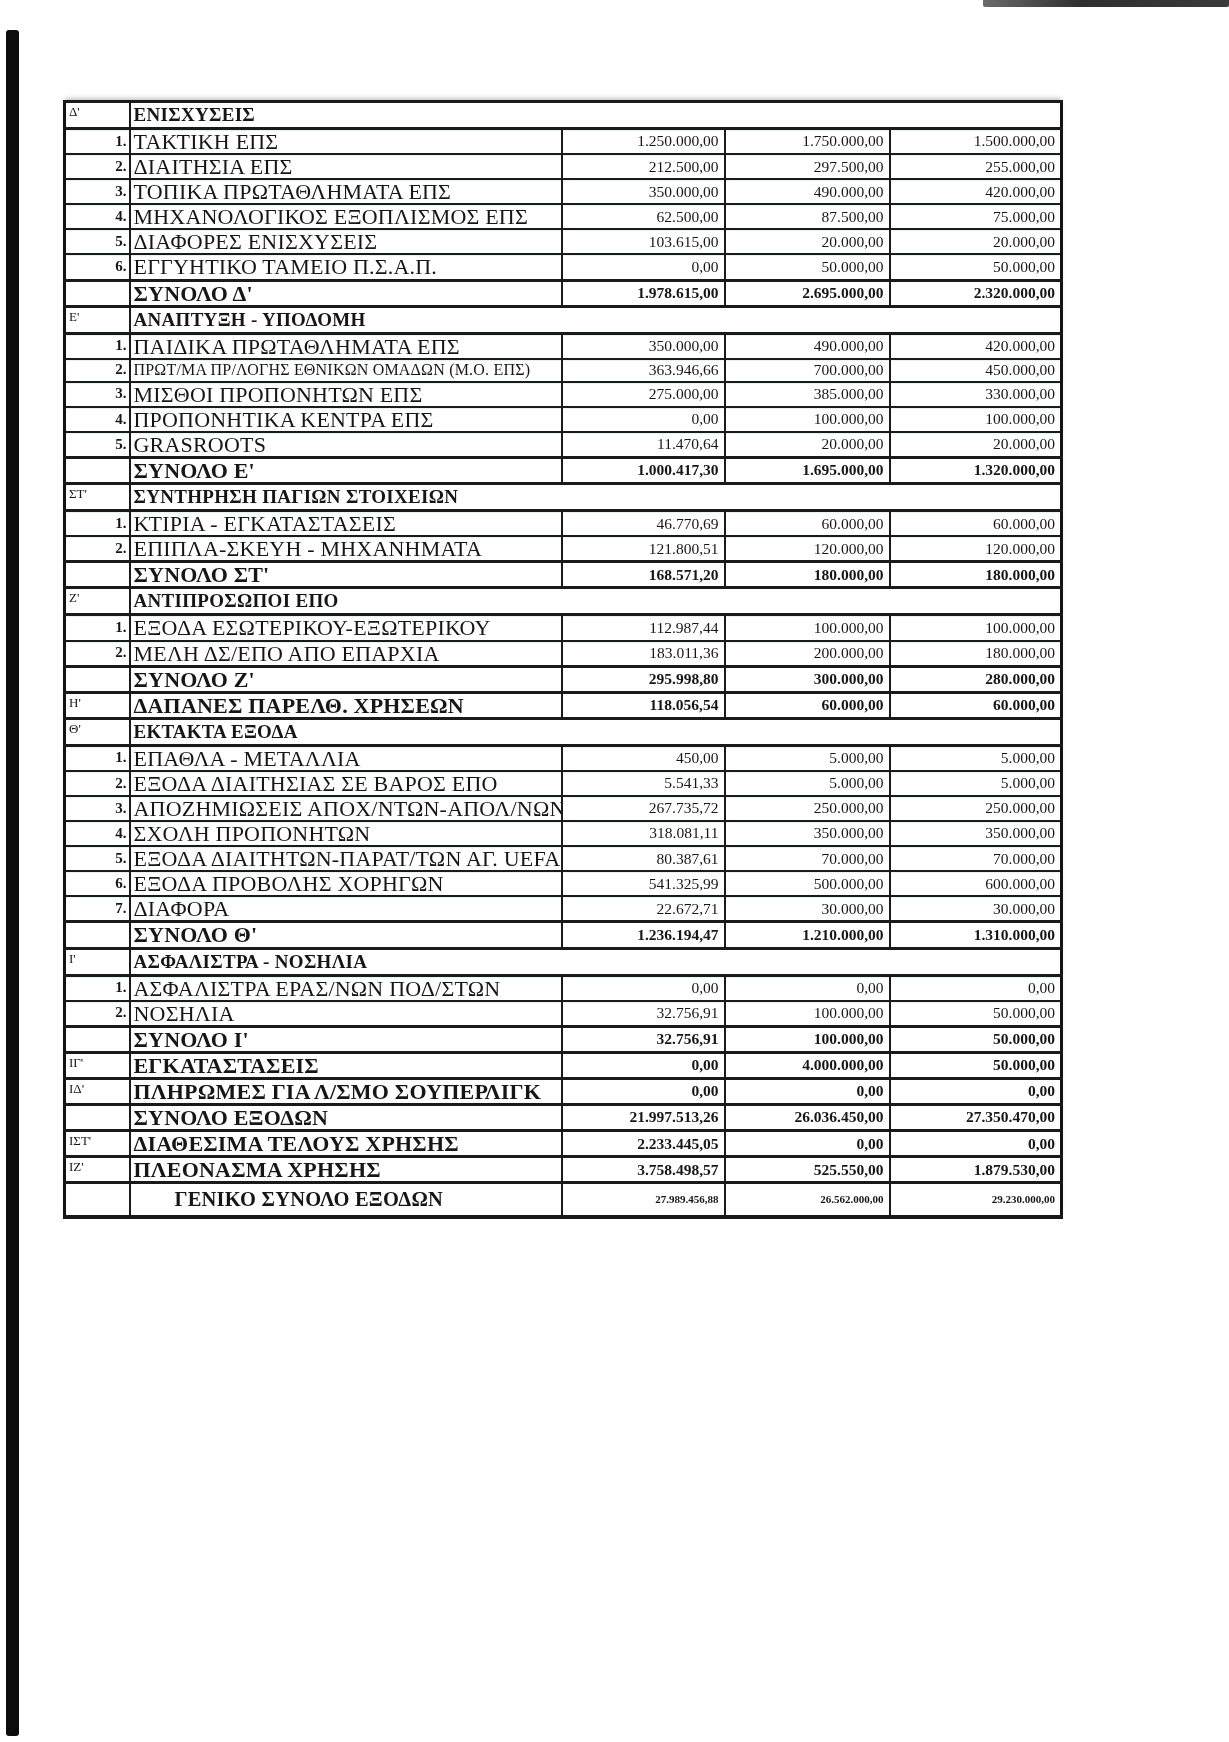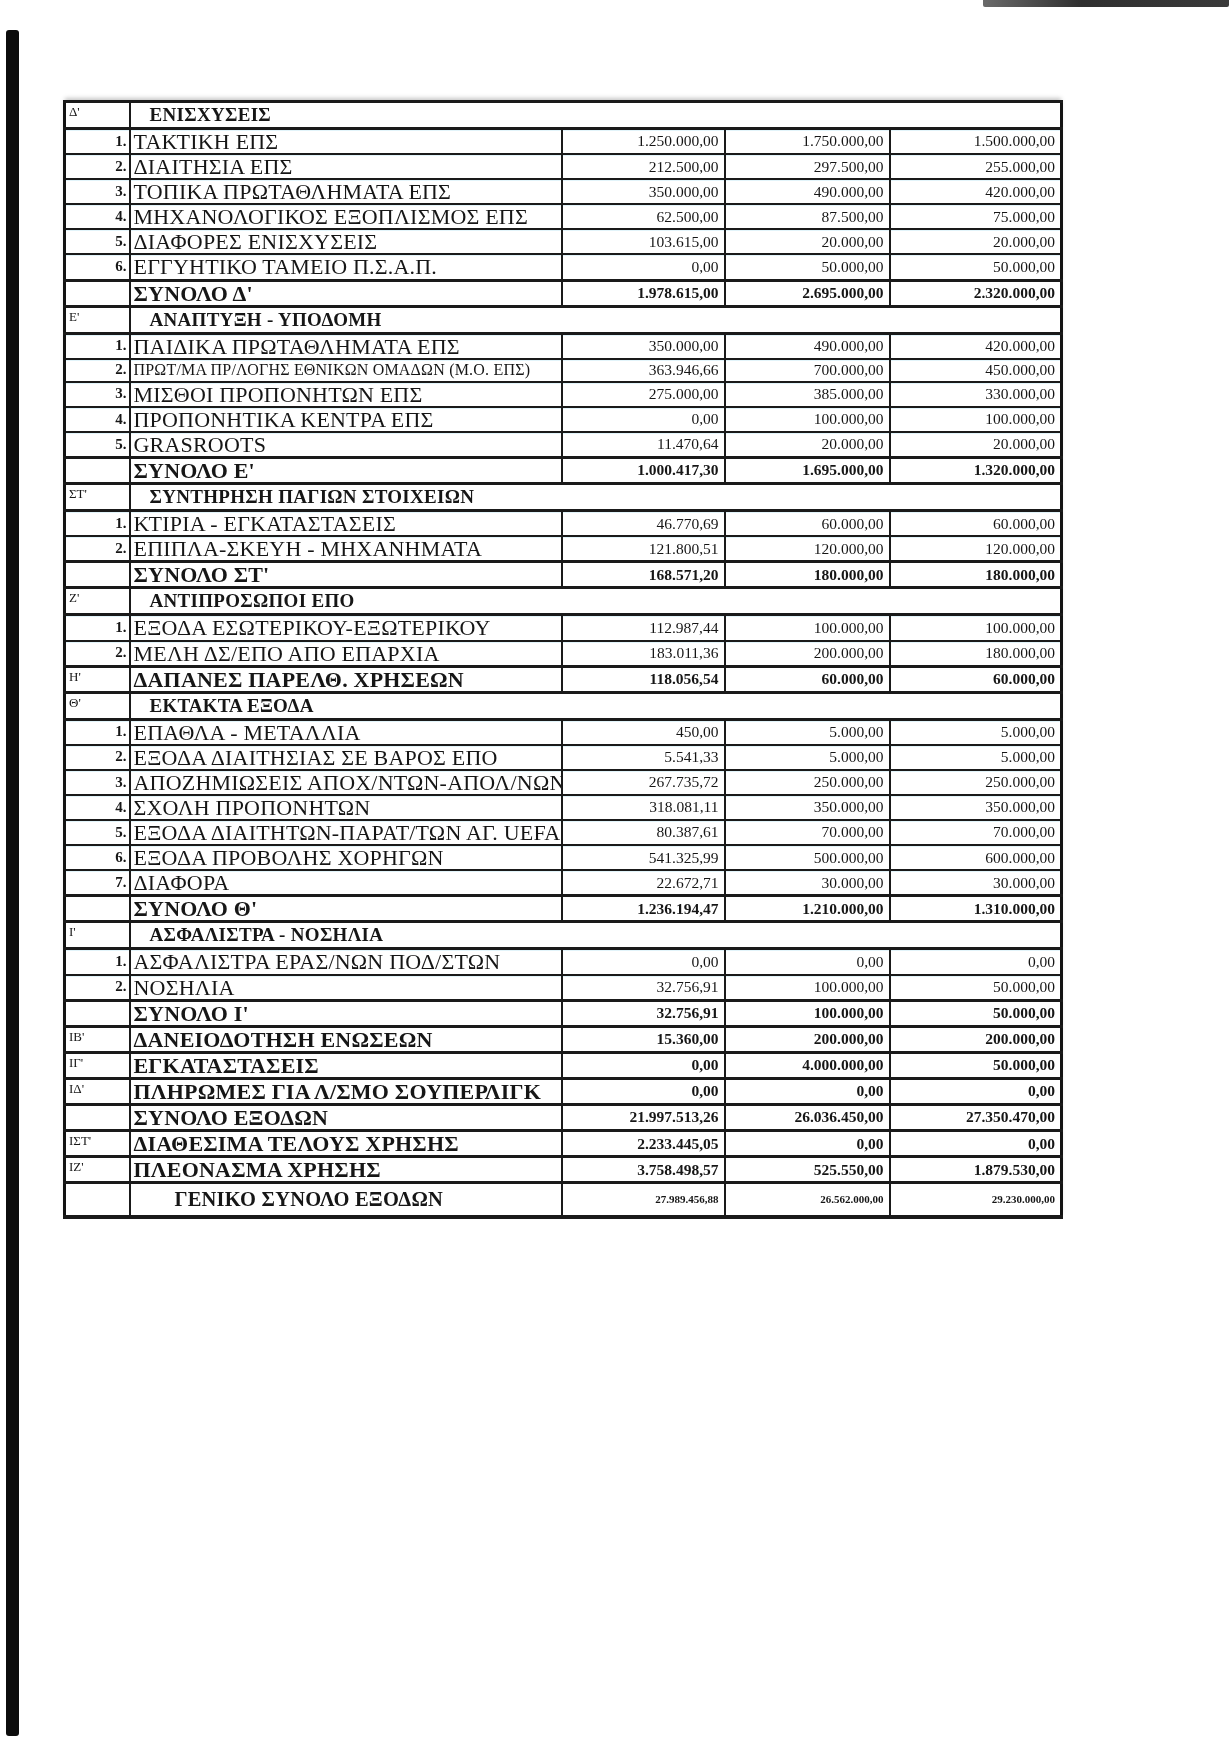--- a/index.html
+++ b/index.html
@@ -42,21 +42,21 @@
   }
   td.letter-cell{
     text-align:left;font-size:13px;padding-left:3px;vertical-align:top;
     padding-top:2px;
   }
   td.desc{
     font-size:22px;padding-left:3px;letter-spacing:.2px;
   }
   td.desc.small{font-size:16px;}
   td.title{
-    font-weight:bold;font-size:19px;padding-left:19px;letter-spacing:.3px;
+    font-weight:bold;font-size:19px;padding-left:3px;letter-spacing:.3px;
   }
   td.val{
     text-align:right;font-size:15.5px;padding-right:5px;
   }
   tr.total td.desc, tr.total td.val,
   tr.single td.desc, tr.single td.val{font-weight:bold;}
   tr.grand td.desc{font-weight:bold;font-size:20.5px;padding-left:44px;}
   tr.grand td.val{font-weight:bold;font-size:11px;}
   tr.section td{border-top-width:3px;border-bottom-width:3px;}
   tr.total td{border-top-width:3px;}
@@ -216,20 +216,27 @@
           <td class="val">100.000,00</td>
           <td class="val">100.000,00</td>
         </tr>
         <tr class="item">
           <td class="letnum">2.</td>
           <td class="desc">ΜΕΛΗ ΔΣ/ΕΠΟ ΑΠΟ ΕΠΑΡΧΙΑ</td>
           <td class="val">183.011,36</td>
           <td class="val">200.000,00</td>
           <td class="val">180.000,00</td>
         </tr>
+        <tr class="total">
+          <td class="letter-cell"></td>
+          <td class="desc">ΣΥΝΟΛΟ Ζ'</td>
+          <td class="val">295.998,80</td>
+          <td class="val">300.000,00</td>
+          <td class="val">280.000,00</td>
+        </tr>
         <tr class="single">
           <td class="letter-cell">Η'</td>
           <td class="desc">ΔΑΠΑΝΕΣ ΠΑΡΕΛΘ. ΧΡΗΣΕΩΝ</td>
           <td class="val">118.056,54</td>
           <td class="val">60.000,00</td>
           <td class="val">60.000,00</td>
         </tr>
         <tr class="section">
           <td class="letter-cell">Θ'</td>
           <td colspan="4" class="title">ΕΚΤΑΚΤΑ ΕΞΟΔΑ</td>
@@ -309,27 +316,20 @@
           <td class="val">50.000,00</td>
         </tr>
         <tr class="total">
           <td class="letter-cell"></td>
           <td class="desc">ΣΥΝΟΛΟ Ι'</td>
           <td class="val">32.756,91</td>
           <td class="val">100.000,00</td>
           <td class="val">50.000,00</td>
         </tr>
         <tr class="single">
-          <td class="letter-cell">ΙΒ'</td>
-          <td class="desc">ΔΑΝΕΙΟΔΟΤΗΣΗ ΕΝΩΣΕΩΝ</td>
-          <td class="val">15.360,00</td>
-          <td class="val">200.000,00</td>
-          <td class="val">200.000,00</td>
-        </tr>
-        <tr class="single">
           <td class="letter-cell">ΙΓ'</td>
           <td class="desc">ΕΓΚΑΤΑΣΤΑΣΕΙΣ</td>
           <td class="val">0,00</td>
           <td class="val">4.000.000,00</td>
           <td class="val">50.000,00</td>
         </tr>
         <tr class="single">
           <td class="letter-cell">ΙΔ'</td>
           <td class="desc">ΠΛΗΡΩΜΕΣ ΓΙΑ Λ/ΣΜΟ ΣΟΥΠΕΡΛΙΓΚ</td>
           <td class="val">0,00</td>

